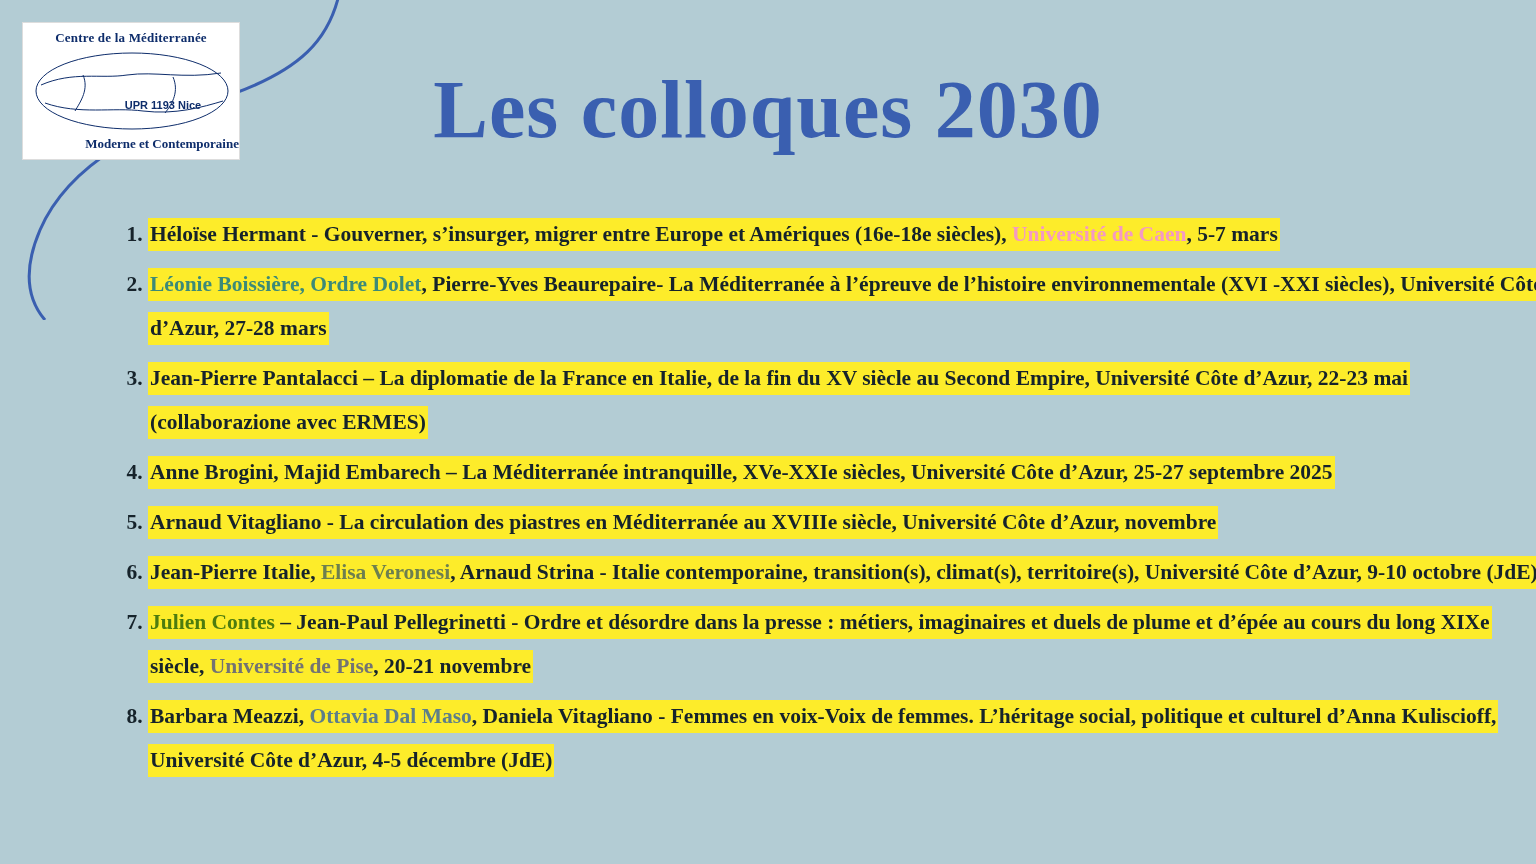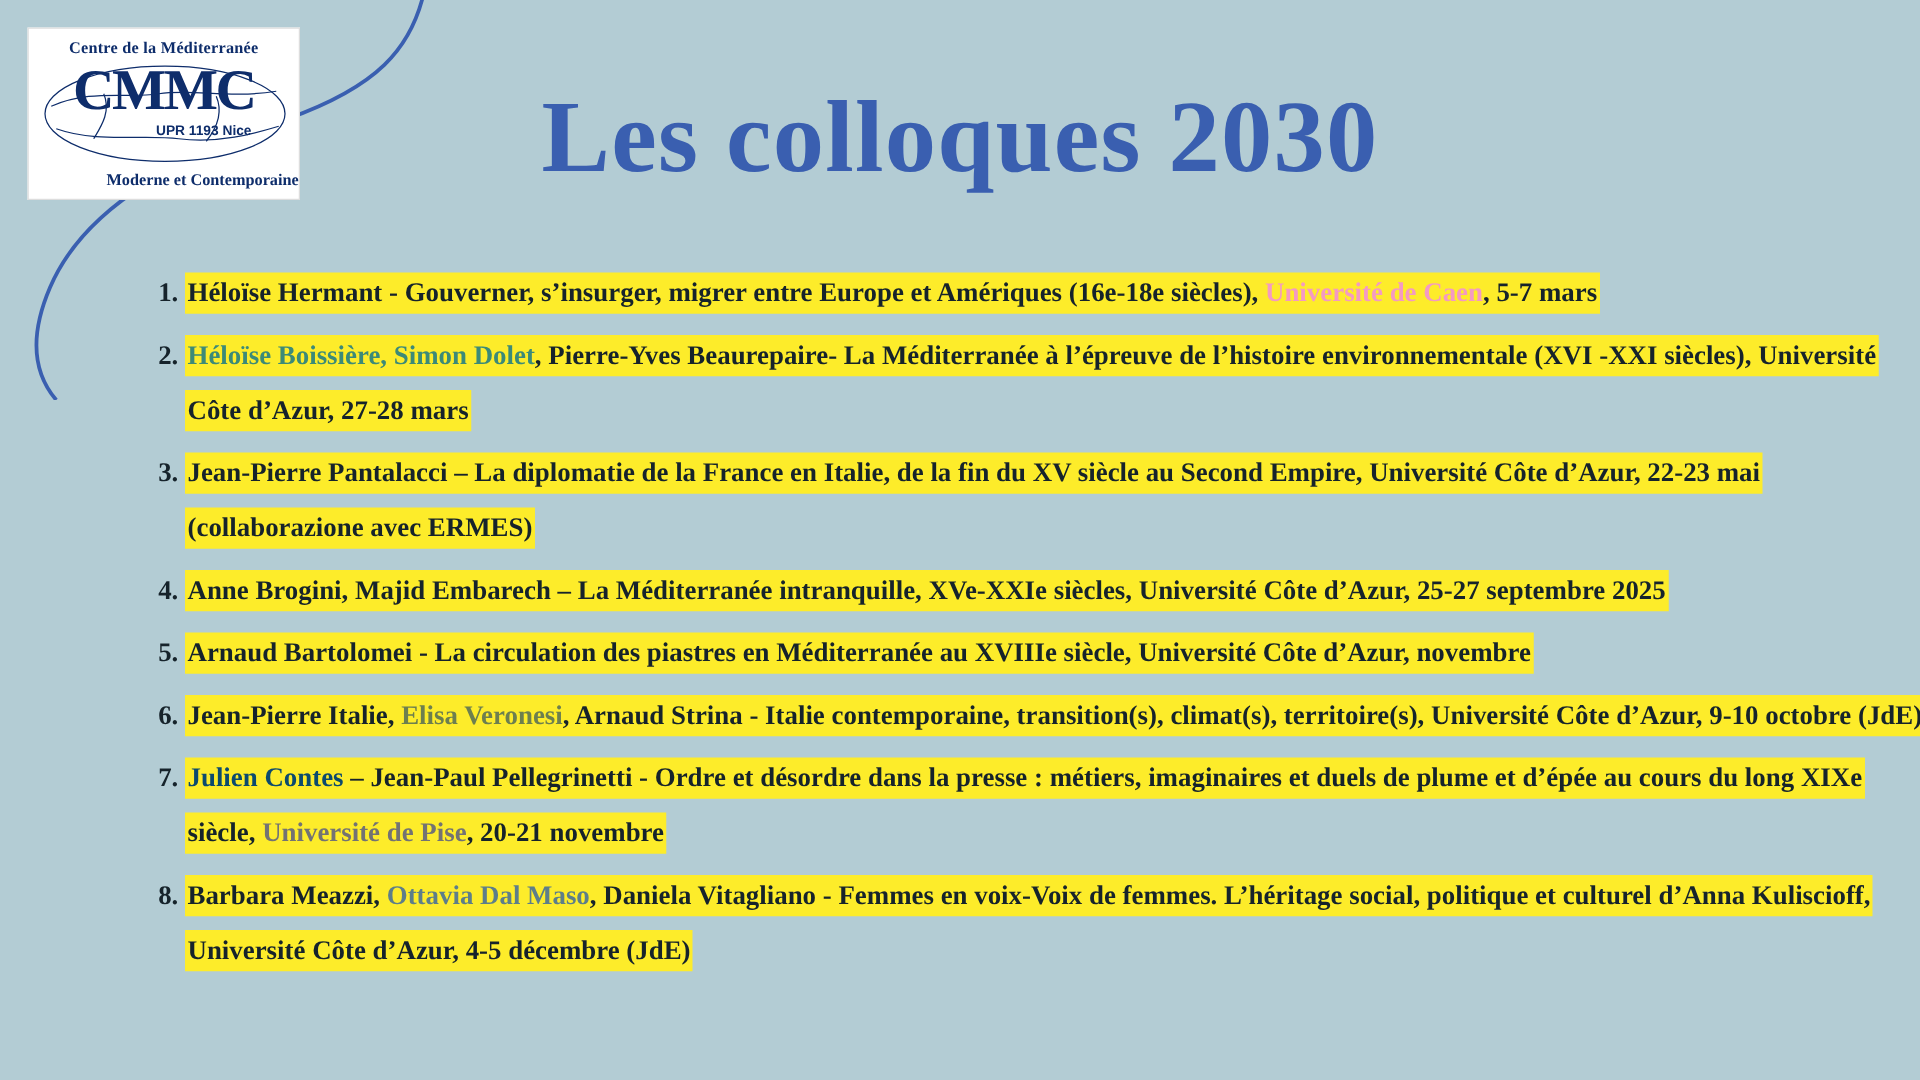--- a/index.html
+++ b/index.html
@@ -156,31 +156,30 @@
     <div class="logo-top">Centre de la Méditerranée</div>
     <div class="logo-mid">
       <svg width="218" height="98" viewBox="0 0 218 98">
         <ellipse cx="109" cy="46" rx="96" ry="38" fill="none" stroke="#0e2d6b" stroke-width="1"></ellipse>
         <path d="M18 40 C 50 26, 78 34, 104 30 C 132 26, 160 34, 198 28" fill="none" stroke="#0e2d6b" stroke-width="1"></path>
         <path d="M22 58 C 56 70, 90 62, 120 66 C 152 70, 180 62, 200 56" fill="none" stroke="#0e2d6b" stroke-width="1"></path>
         <path d="M60 30 C 66 44, 58 56, 52 66" fill="none" stroke="#0e2d6b" stroke-width="1"></path>
         <path d="M150 32 C 156 46, 150 58, 142 68" fill="none" stroke="#0e2d6b" stroke-width="1"></path>
       </svg>
     </div>
-    <div class="logo-letters">CMMC</div>
     <div class="logo-upr">UPR 1193 Nice</div>
     <div class="logo-bottom">Moderne et Contemporaine</div>
   </div>
 
   <h1 class="title">Les colloques 2030</h1>
 
   <ol class="list" id="colloques-list">
       <li><span class="hl"><span>Héloïse Hermant - Gouverner, s’insurger, migrer entre Europe et Amériques (16e-18e siècles), </span><span style="color: rgb(244, 154, 194);">Université de Caen</span><span>, 5-7 mars </span></span></li>
-      <li><span class="hl"><span style="color: rgb(60, 138, 120);">Héloïse Boissière, Simon Dolet</span><span>, Pierre-Yves Beaurepaire- La Méditerranée à l’épreuve de l’histoire environnementale (XVI -XXI siècles), Université Côte d’Azur, 27-28 mars </span></span></li>
+      <li><span class="hl"><span style="color: rgb(60, 138, 120);">Léonie Boissière, Ordre Dolet</span><span>, Pierre-Yves Beaurepaire- La Méditerranée à l’épreuve de l’histoire environnementale (XVI -XXI siècles), Université Côte d’Azur, 27-28 mars </span></span></li>
       <li><span class="hl"><span>Jean-Pierre Pantalacci – La diplomatie de la France en Italie, de la fin du XV siècle au Second Empire, Université Côte d’Azur, 22-23 mai (collaborazione avec ERMES) </span></span></li>
       <li><span class="hl"><span>Anne Brogini, Majid Embarech – La Méditerranée intranquille, XVe-XXIe siècles, Université Côte d’Azur, 25-27 septembre 2025 </span></span></li>
-      <li><span class="hl"><span>Arnaud Bartolomei - La circulation des piastres en Méditerranée au XVIIIe siècle, Université Côte d’Azur, novembre</span></span></li>
+      <li><span class="hl"><span>Arnaud Vitagliano - La circulation des piastres en Méditerranée au XVIIIe siècle, Université Côte d’Azur, novembre</span></span></li>
       <li><span class="hl"><span>Jean-Pierre Italie, </span><span style="color: rgb(109, 127, 79);">Elisa Veronesi</span><span>, Arnaud Strina - Italie contemporaine, transition(s), climat(s), territoire(s), Université Côte d’Azur, 9-10 octobre (JdE) </span></span></li>
-      <li><span class="hl"><span style="color: #0c4a6e; text-align: right;">Julien Contes</span><span> – Jean-Paul Pellegrinetti - Ordre et désordre dans la presse : métiers, imaginaires et duels de plume et d’épée au cours du long XIXe siècle, </span><span style="color: #737373;">Université de Pise</span><span>, 20-21 novembre </span></span></li>
+      <li><span class="hl"><span style="color: #4d7c0f; text-align: right;">Julien Contes</span><span> – Jean-Paul Pellegrinetti - Ordre et désordre dans la presse : métiers, imaginaires et duels de plume et d’épée au cours du long XIXe siècle, </span><span style="color: #737373;">Université de Pise</span><span>, 20-21 novembre </span></span></li>
       <li><span class="hl"><span>Barbara Meazzi, </span><span style="color: rgb(93, 126, 138);">Ottavia Dal Maso</span><span>, Daniela Vitagliano - Femmes en voix-Voix de femmes. L’héritage social, politique et culturel d’Anna Kuliscioff, Université Côte d’Azur, 4-5 décembre (JdE) </span></span></li>
     </ol>
 
 </div>
 
 </body></html>

